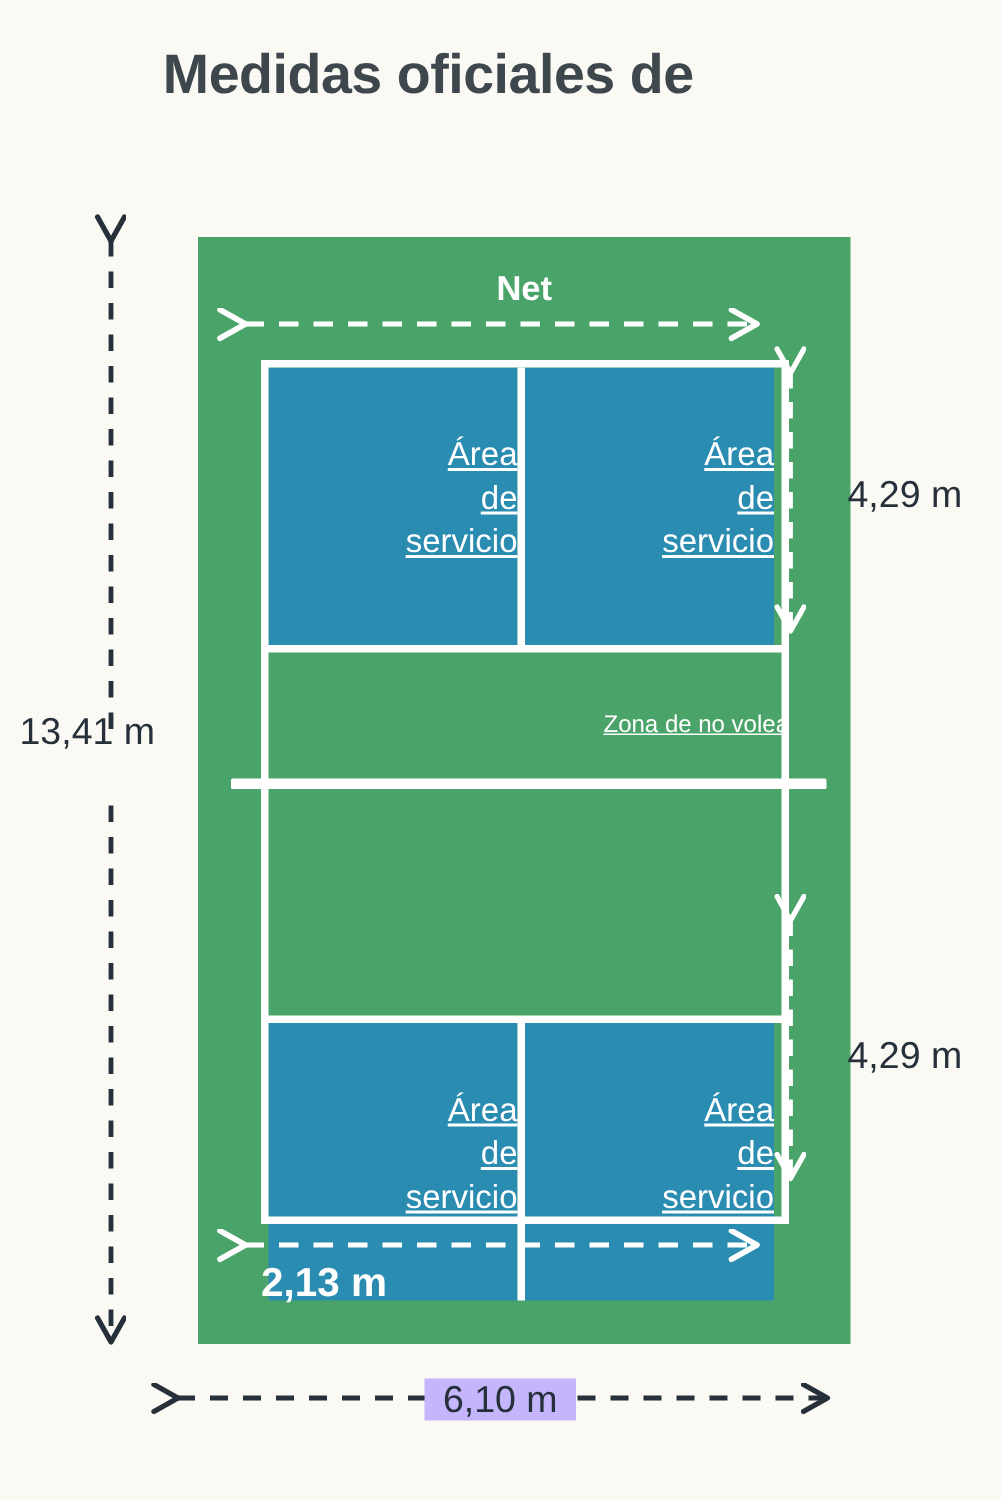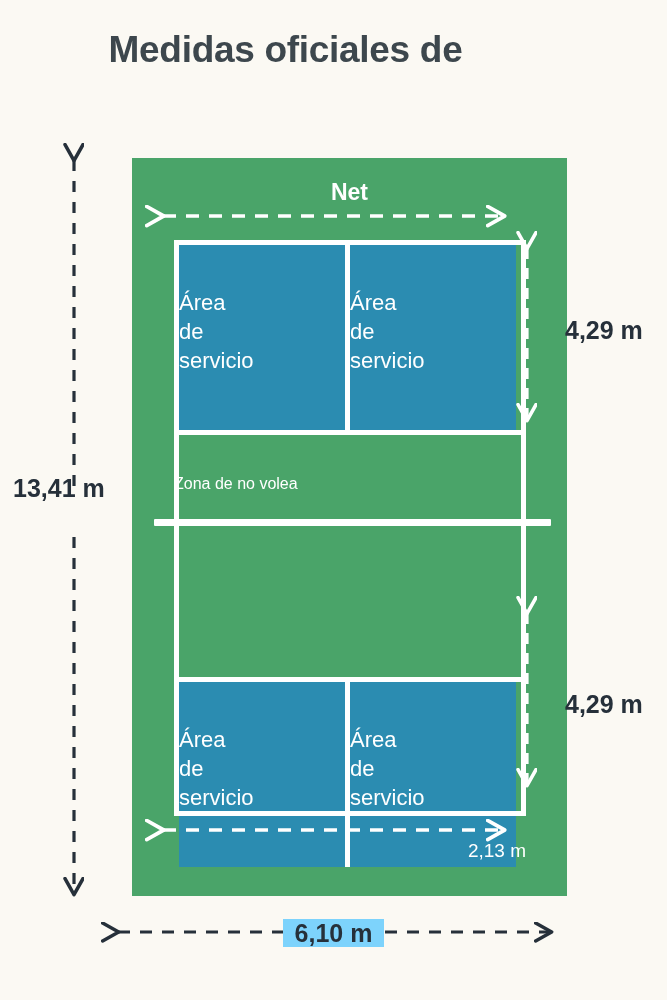--- a/index.html
+++ b/index.html
@@ -103,65 +103,66 @@
     width: 397px;
     height: 7px;
     background: #ffffff;
     border-radius: 1px;
   }
 
   
   .zone-text {
     position: absolute;
     color: #ffffff;
-    text-align: left;
+    text-align: right;
     font-size: 22px;
     line-height: 1.32;
     pointer-events: none;
+    text-decoration: underline;
   }
   .svc-text { width: 166px; font-size: 22px; }
   .svc-tl { left: 47px;  top: 130px; }
   .svc-tr { left: 218px; top: 130px; }
   .svc-bl { left: 47px;  top: 567px; }
   .svc-br { left: 218px; top: 567px; }
 
   .nvz-text {
     left: 42px;
     top: 315px;
     width: 352px;
     font-size: 16px;
   }
 
   .width-inner-label {
     position: absolute;
     left: 42px;
     top: 682px;
     width: 352px;
-    text-align: right;
+    text-align: left;
     color: #ffffff;
-    font-size: 19px;
-    font-weight: normal;
+    font-size: 27px;
+    font-weight: bold;
   }
 
   
   .dim-svg {
     position: absolute;
     left: 0;
     top: 0;
     width: 667px;
     height: 1000px;
     pointer-events: none;
   }
 
   
   .dim-label {
     position: absolute;
     color: #26303a;
     font-size: 25px;
-    font-weight: bold;
+    font-weight: normal;
     white-space: nowrap;
   }
   .dim-height-left {
     left: 13px;
     top: 474px;
   }
   .dim-right-top {
     left: 565px;
     top: 316px;
   }
@@ -169,21 +170,21 @@
     left: 565px;
     top: 690px;
   }
   .dim-width-bottom {
     left: 0;
     top: 919px;
     width: 667px;
     text-align: center;
   }
   .dim-width-bottom .txt {
-    background: #7dd3fc;
+    background: #c4b5fd;
     padding: 0 12px;
   }
 </style>
 </head>
 <body>
 
 <div id="infographic">
 
   <div class="title">
     <span class="line">Medidas oficiales de</span>

